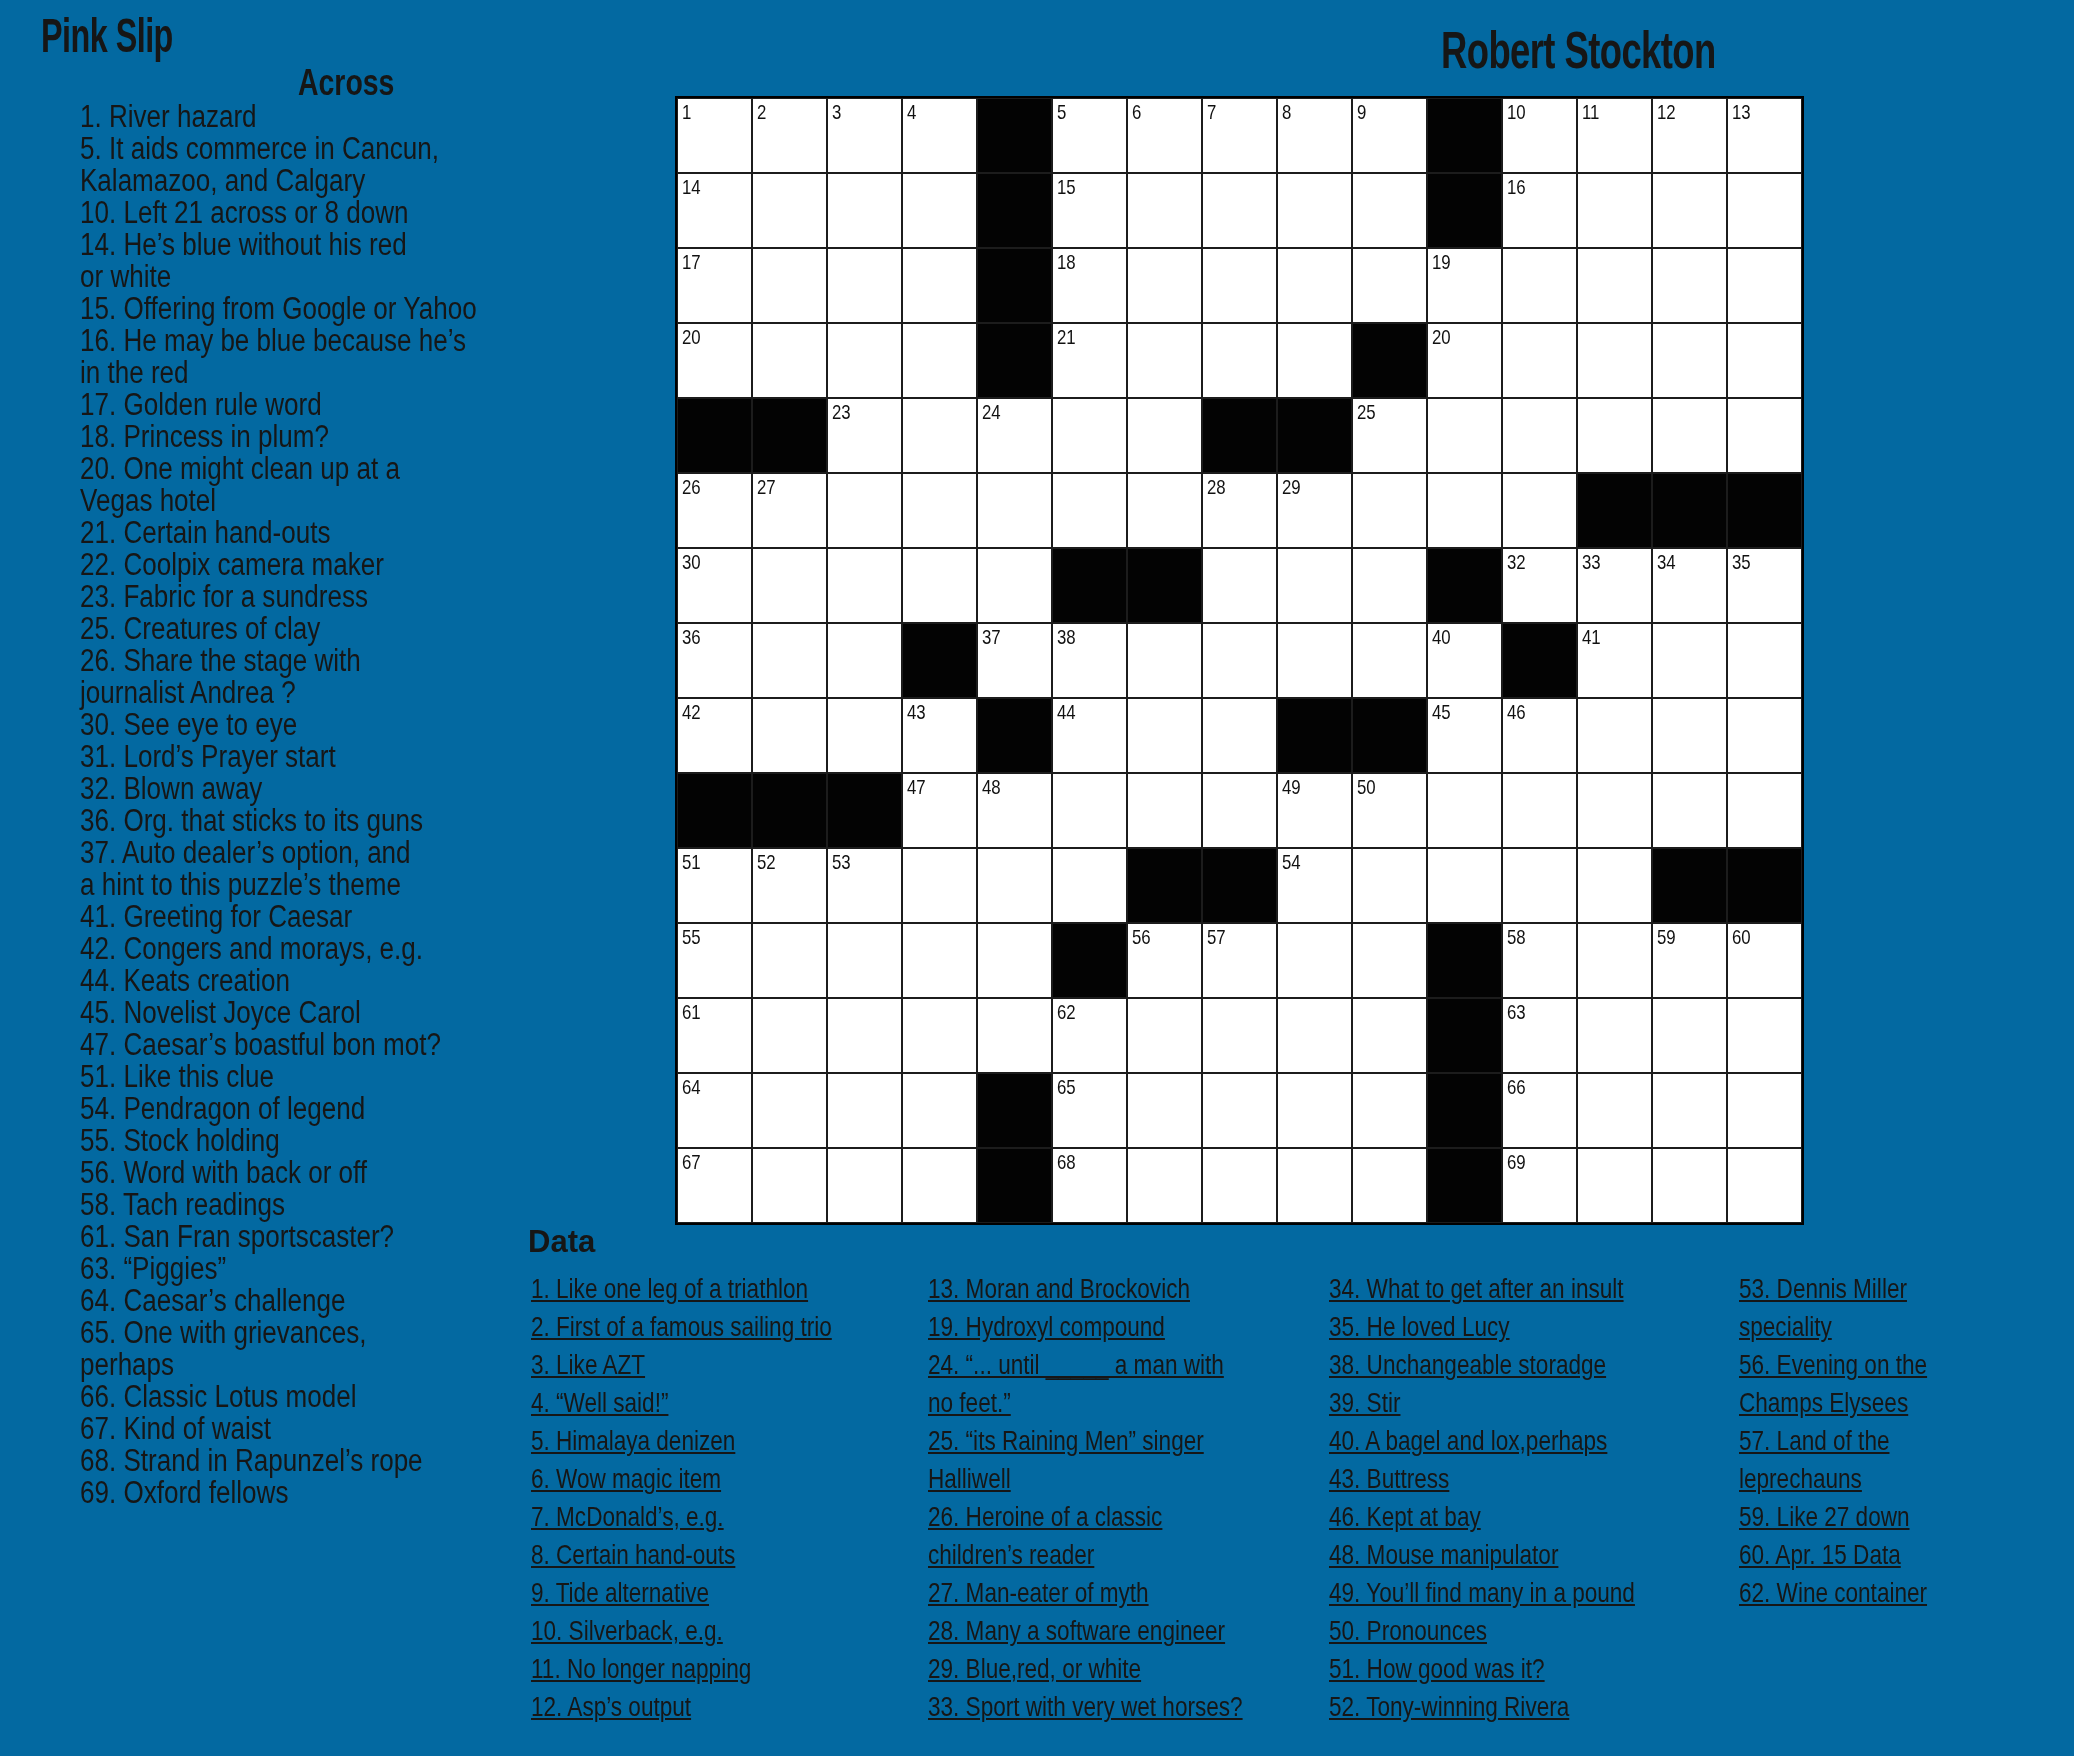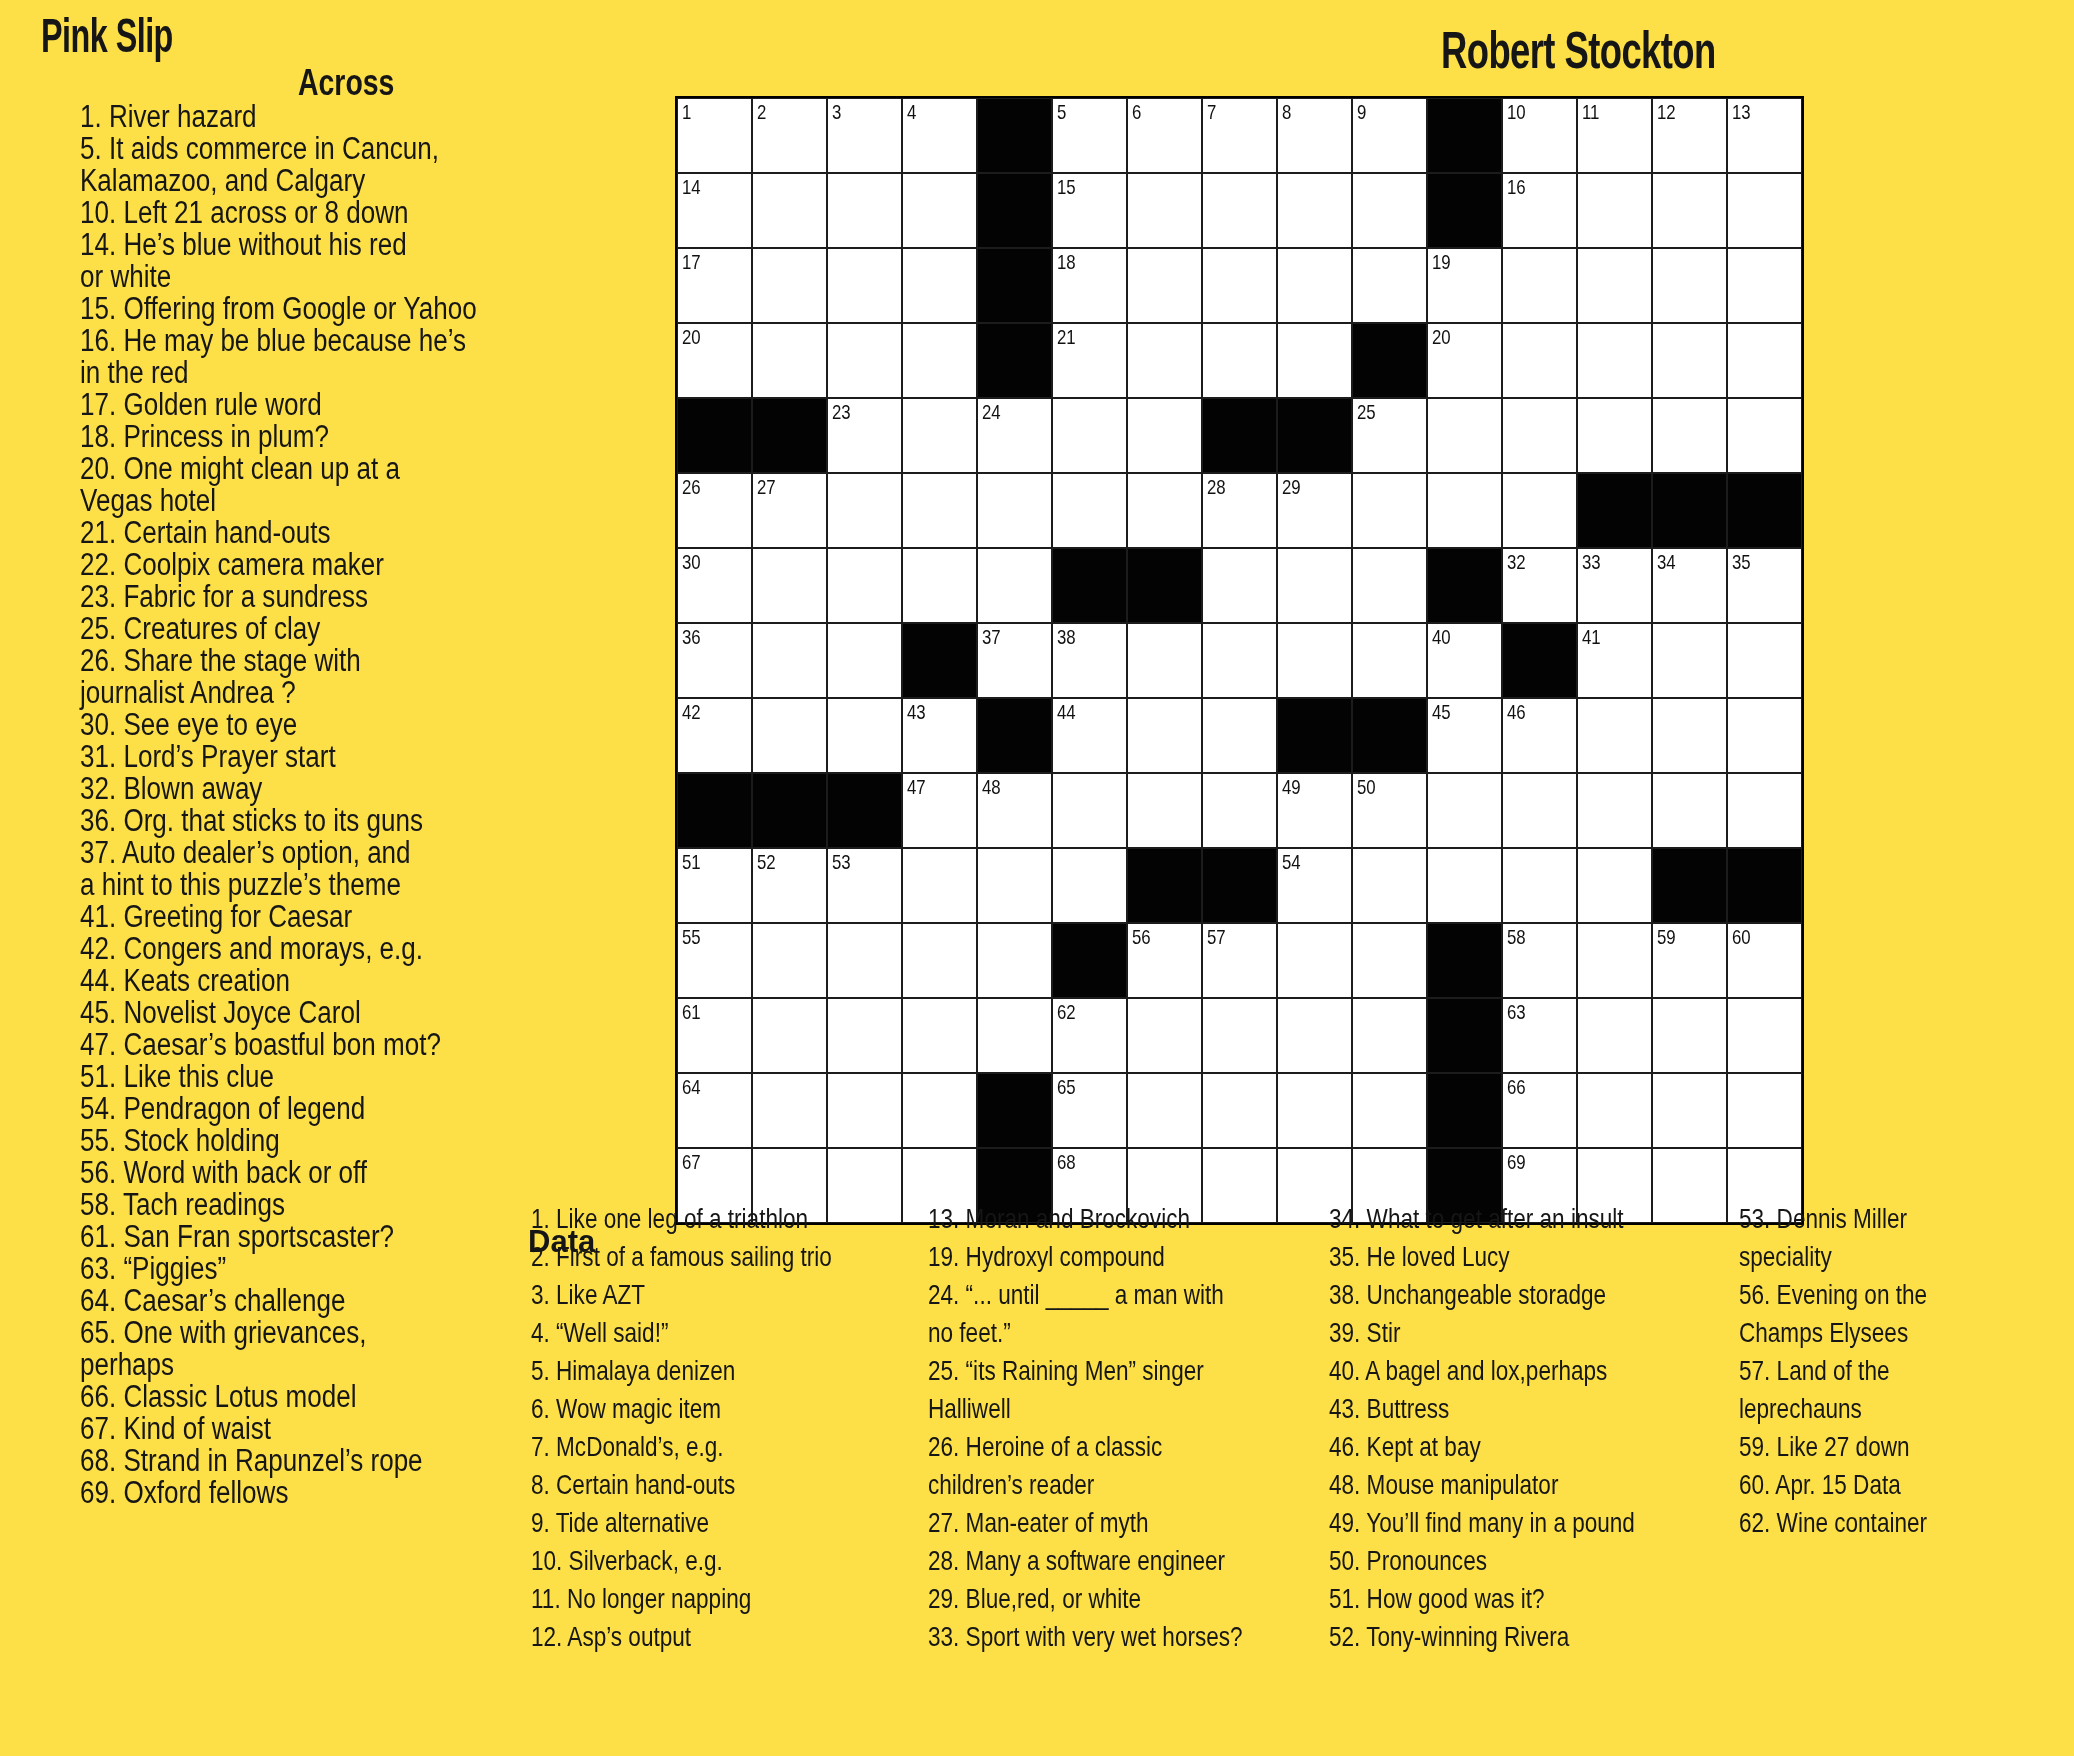--- a/index.html
+++ b/index.html
@@ -1,19 +1,19 @@
 <!DOCTYPE html>
 <html style="font-size:13px"><head>
 <meta charset="utf-8">
 <style>
   html,body{margin:0;padding:0;background:#888;}
   .page{
     position:relative;
     width:2074px;height:1756px;
-    background:#fde047;
+    background:#0369a1;
     font-family:"Liberation Sans", sans-serif;
     color:#161616;
     overflow:hidden;
   }
   
   .puzzle-title{
     position:absolute;left:41px;top:9.7px;
     font-size:49px;font-weight:bold;line-height:1.05;
     letter-spacing:-0.8px;white-space:nowrap;
     transform:scaleX(0.66);transform-origin:0 0;
@@ -35,21 +35,21 @@
   }
   
   .across-list{
     position:absolute;left:80px;top:101px;
   }
   .across-list .clue-line{
     font-size:31px;line-height:32px;white-space:nowrap;
     transform:scaleX(0.84);transform-origin:0 50%;
   }
   .down-col{
-    position:absolute;top:1200px;
+    position:absolute;top:1270px;text-decoration:underline;
   }
   .down-col .clue-line{
     font-size:27.5px;line-height:38px;white-space:nowrap;
     transform:scaleX(0.82);transform-origin:0 50%;
   }
   
   .grid{
     position:absolute;left:675px;top:96px;
     display:grid;
     grid-template-columns:repeat(15,75px);

